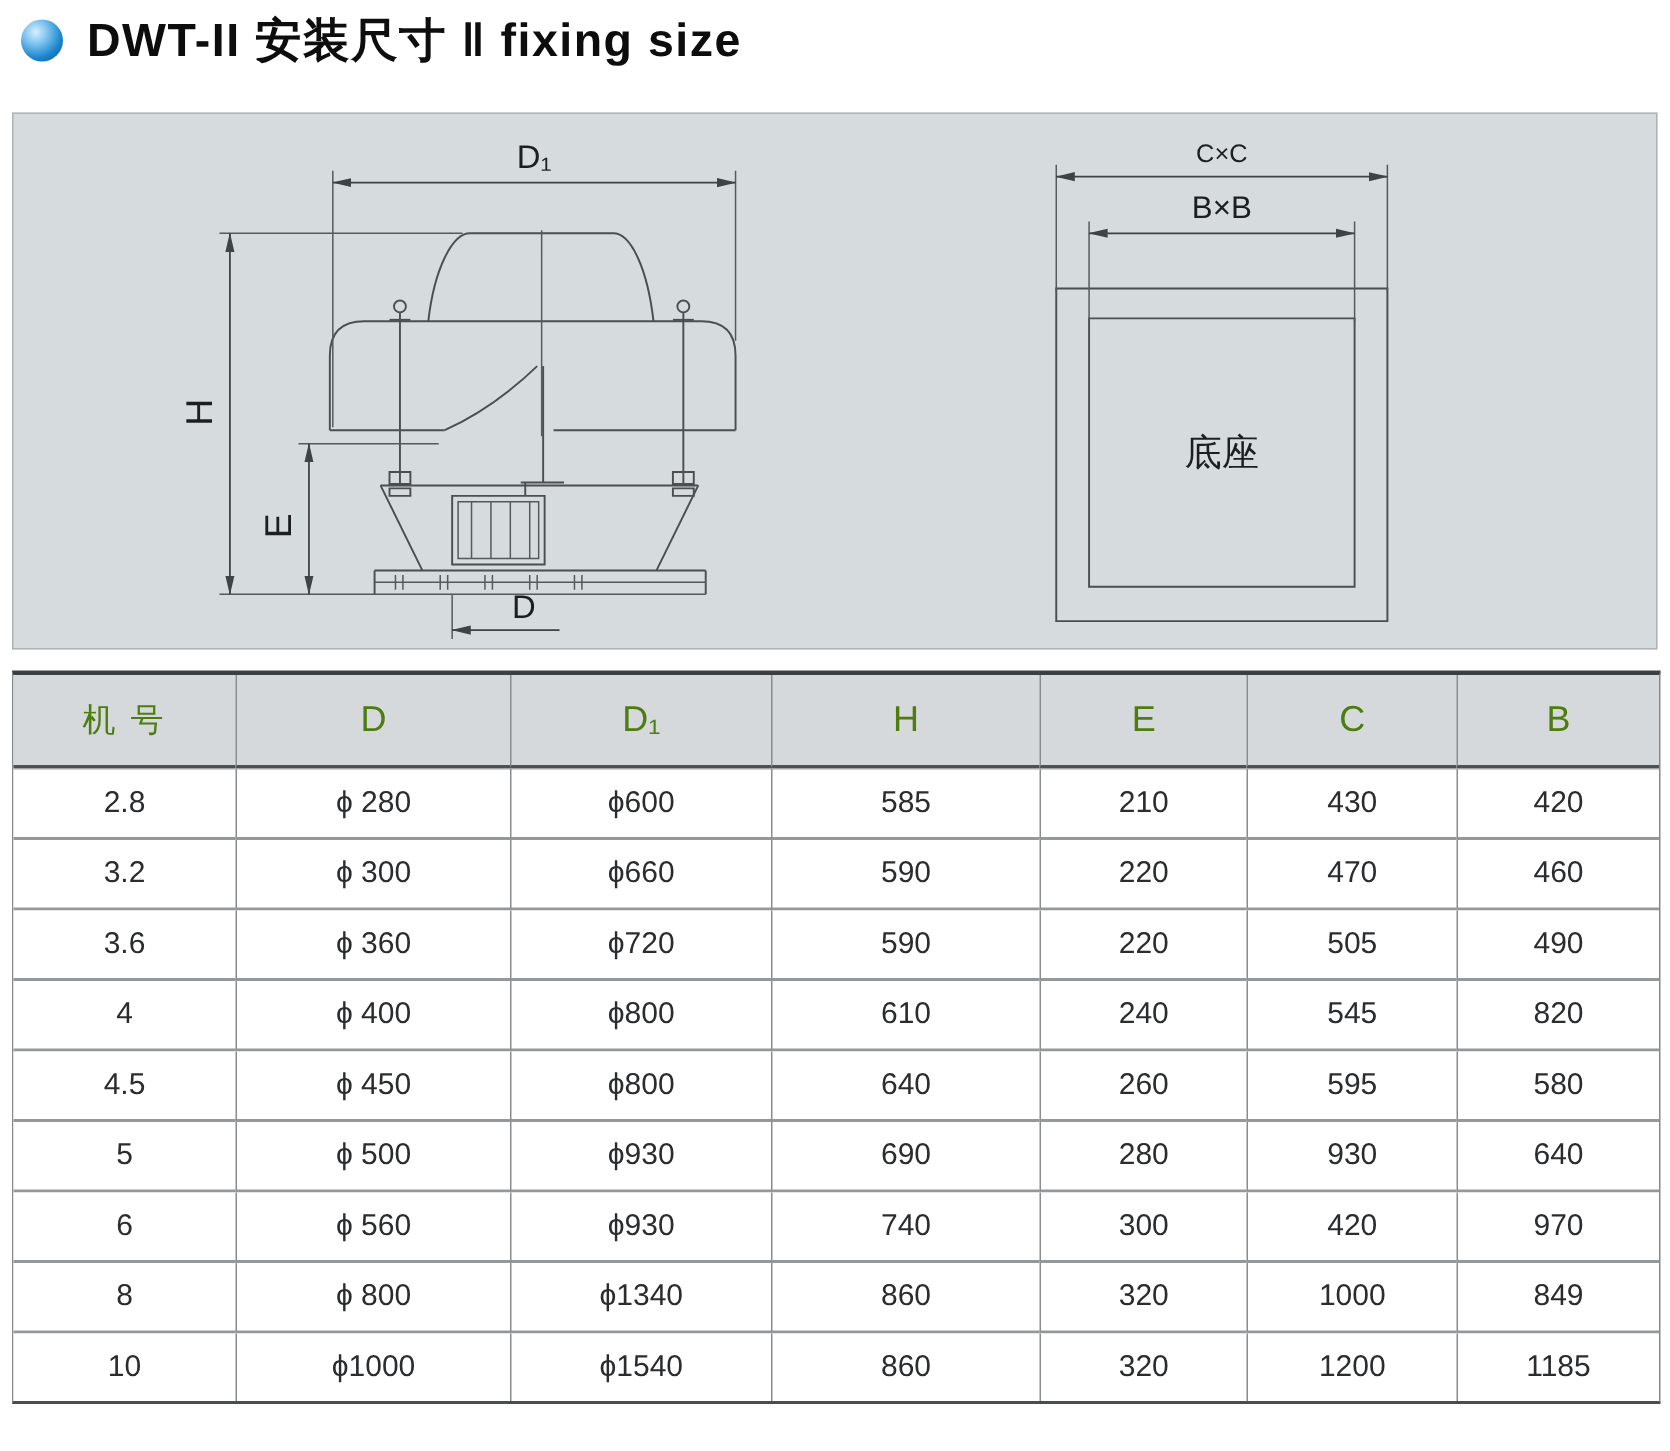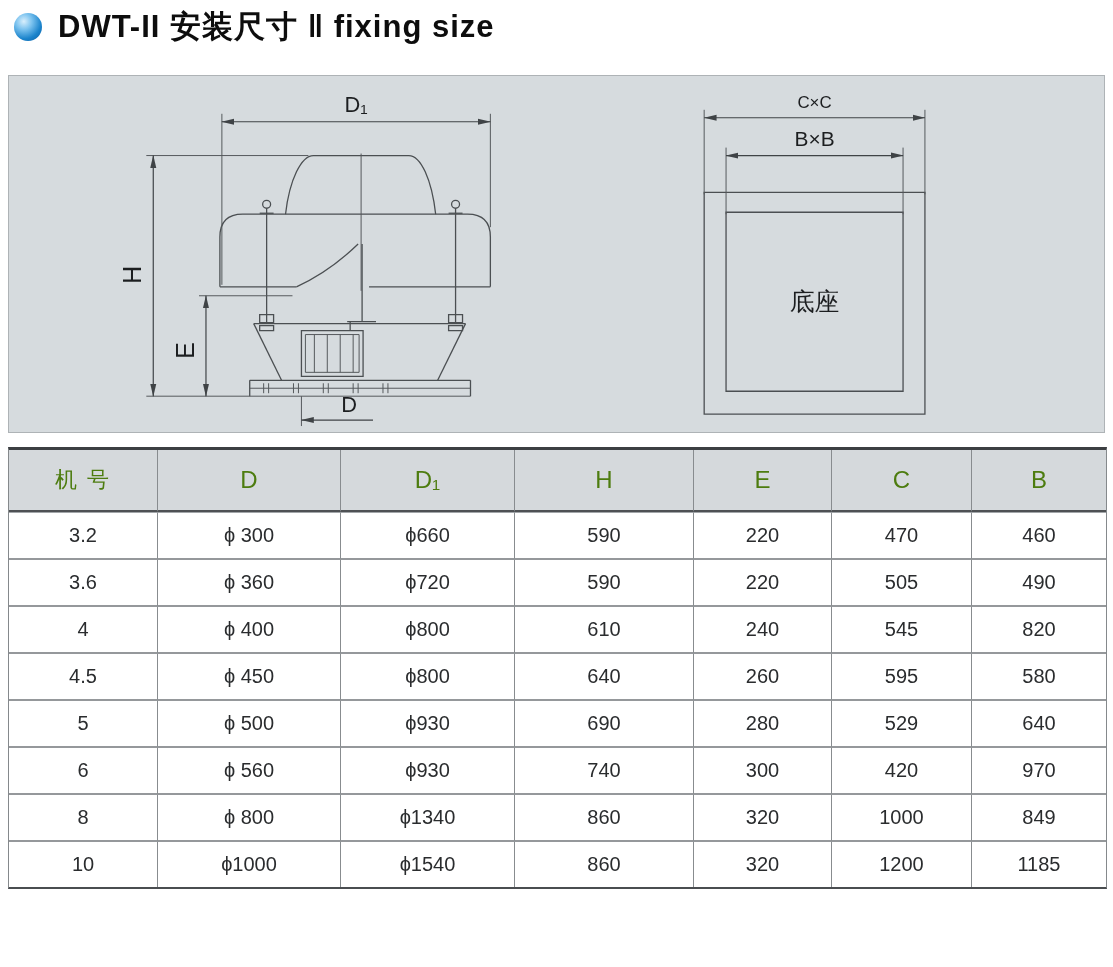--- a/index.html
+++ b/index.html
@@ -161,20 +161,29 @@
       <th>D</th>
       <th>D₁</th>
       <th>H</th>
       <th>E</th>
       <th>C</th>
       <th>B</th>
     </tr>
   </thead>
   <tbody>
       <tr>
+        <td>2.8</td>
+        <td>ϕ 280</td>
+        <td>ϕ600</td>
+        <td>585</td>
+        <td>210</td>
+        <td>430</td>
+        <td>420</td>
+      </tr>
+      <tr>
         <td>3.2</td>
         <td>ϕ 300</td>
         <td>ϕ660</td>
         <td>590</td>
         <td>220</td>
         <td>470</td>
         <td>460</td>
       </tr>
       <tr>
         <td>3.6</td>
@@ -202,21 +211,21 @@
         <td>260</td>
         <td>595</td>
         <td>580</td>
       </tr>
       <tr>
         <td>5</td>
         <td>ϕ 500</td>
         <td>ϕ930</td>
         <td>690</td>
         <td>280</td>
-        <td>529</td>
+        <td>930</td>
         <td>640</td>
       </tr>
       <tr>
         <td>6</td>
         <td>ϕ 560</td>
         <td>ϕ930</td>
         <td>740</td>
         <td>300</td>
         <td>420</td>
         <td>970</td>

